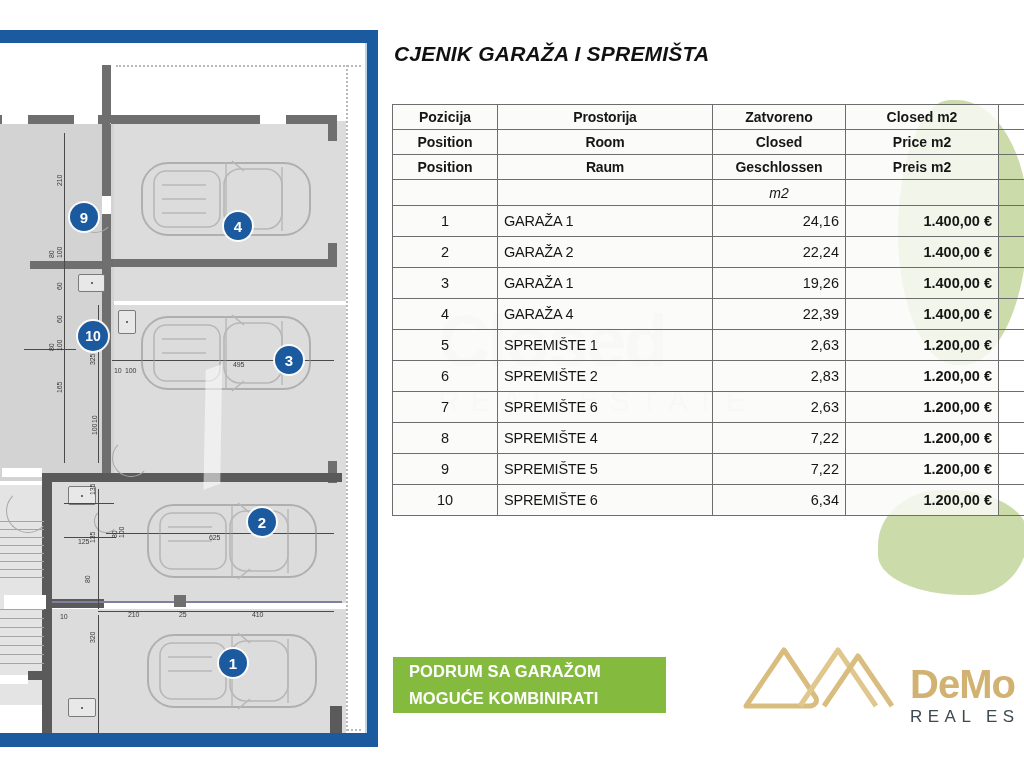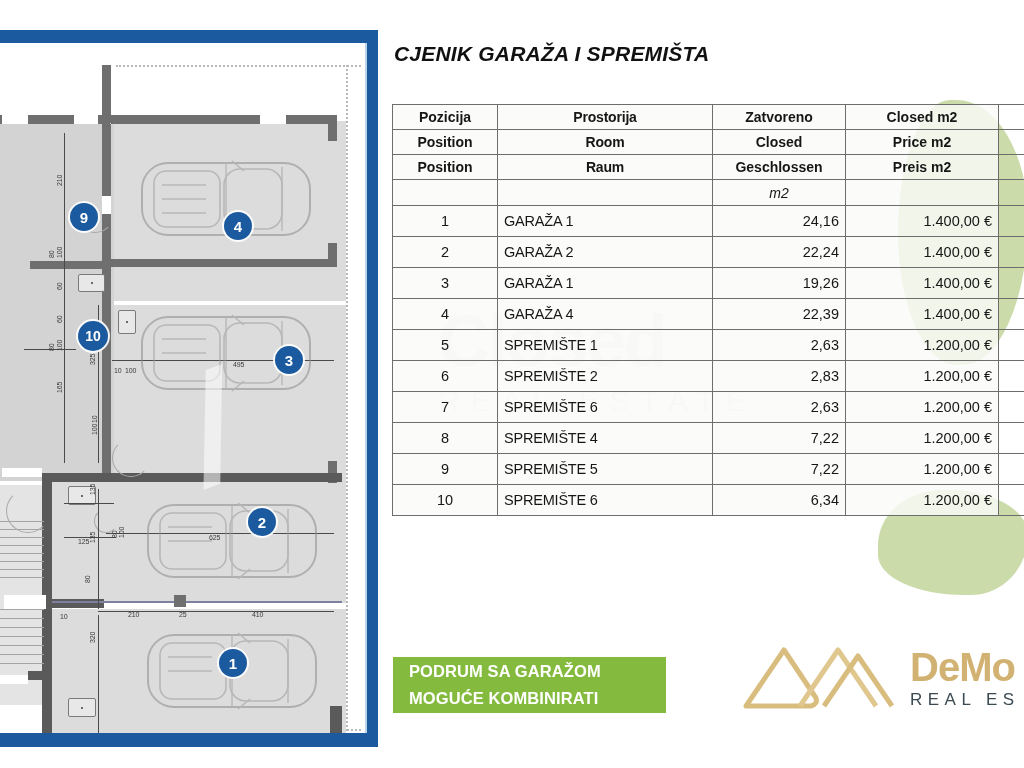--- a/index.html
+++ b/index.html
@@ -256,21 +256,21 @@
   }
   #price-table thead td.unit-cell {
     font-weight: normal;
     font-style: italic;
     height: 25px;
   }
   #price-table tbody td { height: 30px; }
   .c-pos { width: 92px;  text-align: center; font-size: 17px; }
   .c-room { width: 202px; text-align: left; font-size: 15px; letter-spacing: -0.2px; }
   .c-closed { width: 120px; text-align: right; font-size: 17px; }
-  .c-price { width: 140px; text-align: right; font-size: 17px; }
+  .c-price { width: 140px; text-align: right; font-size: 17px; font-weight: bold; }
   .c-total { width: 140px; text-align: right; font-size: 17px; background: transparent !important; }
   thead .c-total { background: transparent !important; }
   .thickline td { border-top: 2px solid #3a3a3a; }
 
   
   #combine-badge {
     position: absolute;
     left: 15px; top: 657px;
     width: 273px; height: 56px;
     background: #84bb3f;
@@ -290,21 +290,21 @@
     left: 360px; top: 634px;
     width: 300px; height: 92px;
   }
   #brand-logo .logo-mark {
     position: absolute;
     left: 0; top: 6px;
     width: 170px; height: 76px;
   }
   #brand-logo .logo-text {
     position: absolute;
-    left: 172px; top: 12px;
+    left: 172px; top: 29px;
   }
   #brand-logo .brand-name {
     font-size: 40px;
     font-weight: bold;
     color: #d2b272;
     letter-spacing: -1px;
     line-height: 42px;
     font-family: "Liberation Sans", sans-serif;
   }
   #brand-logo .brand-tag {

